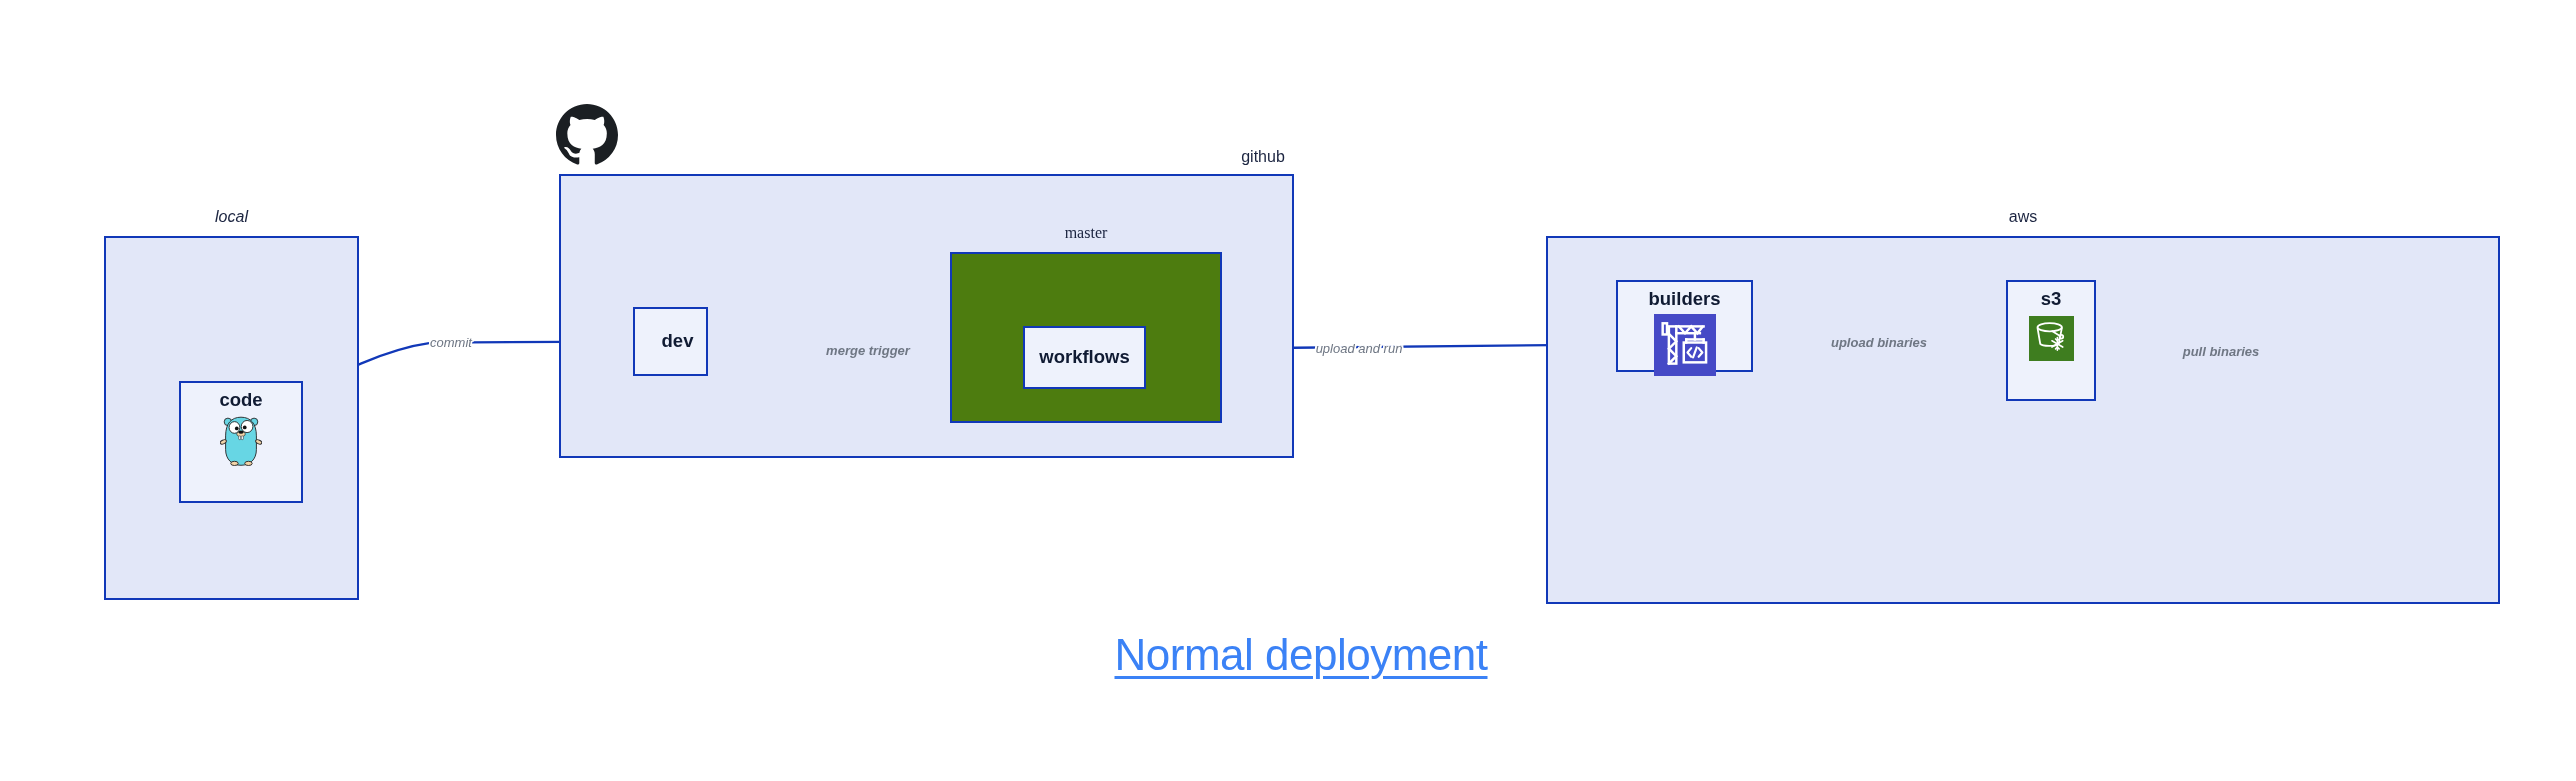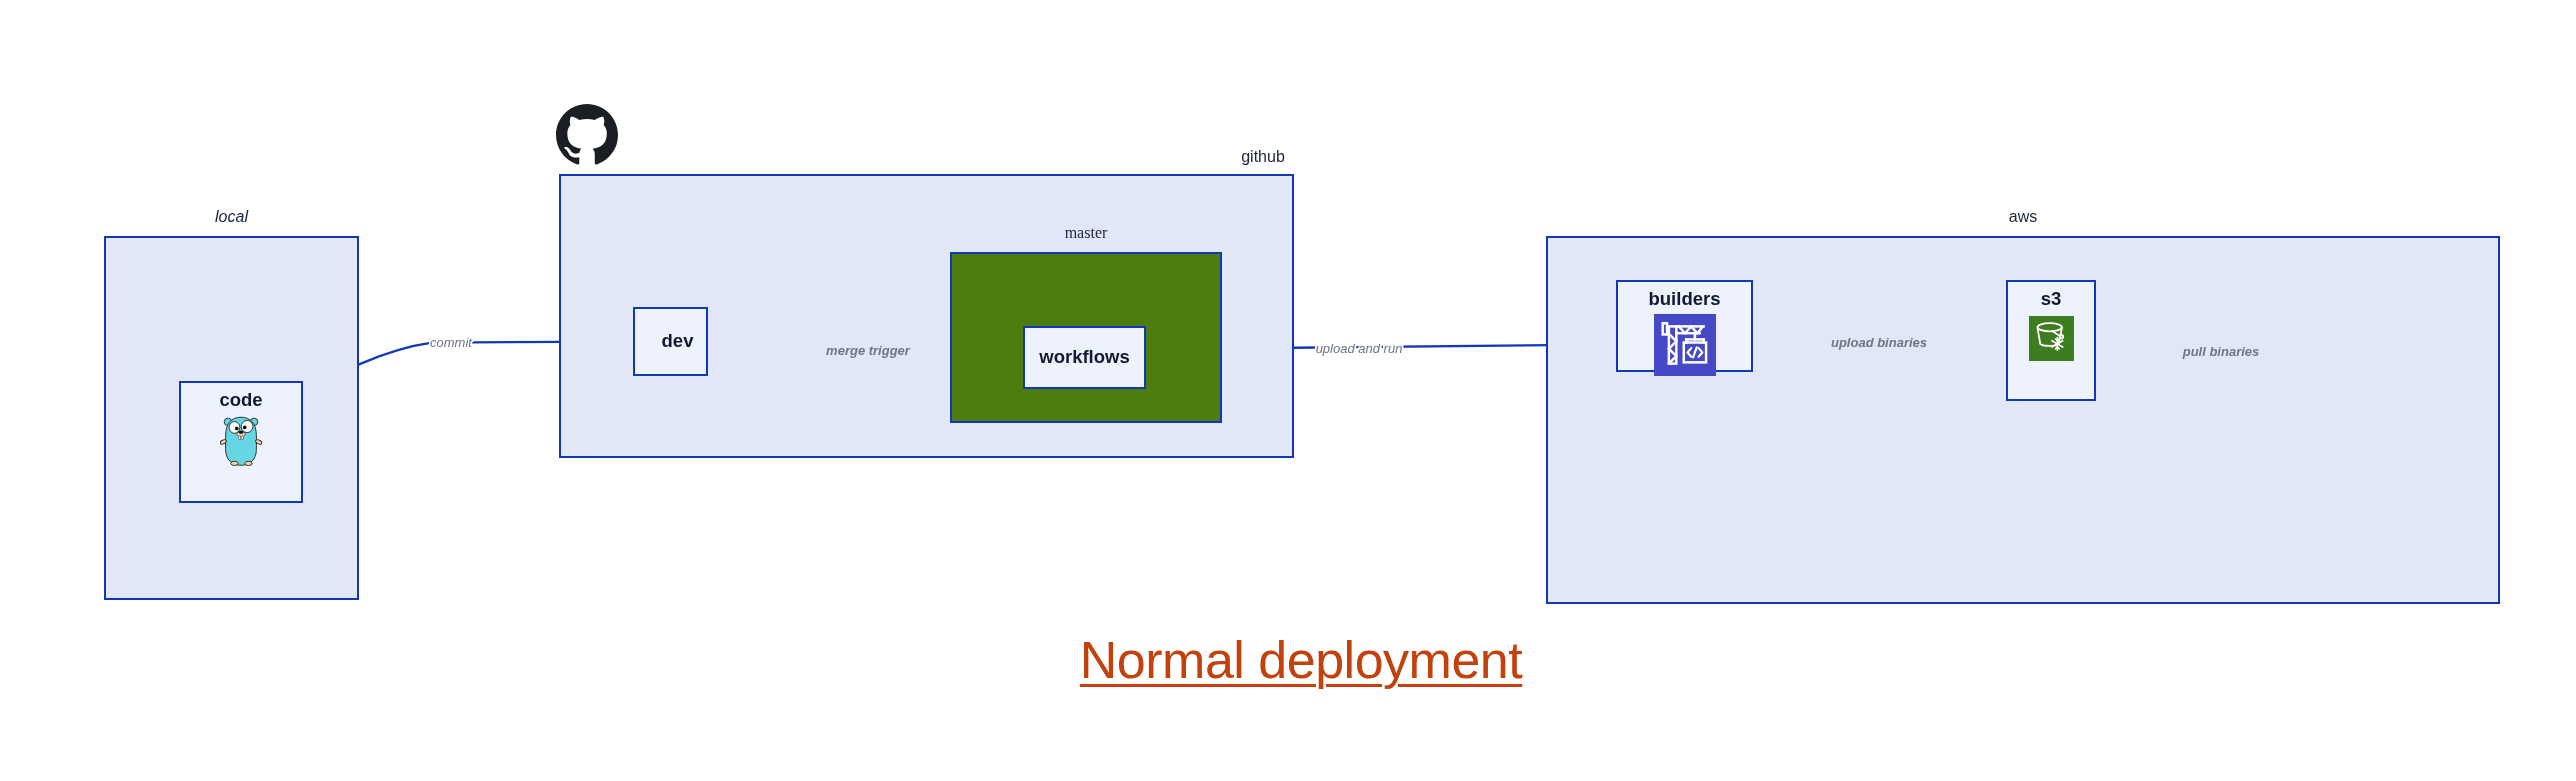--- a/index.html
+++ b/index.html
@@ -29,21 +29,21 @@
   }
   .icon-tile{margin-top:8.2px;display:block;}
   .edge-label{
     position:absolute;transform:translate(-50%,-50%);
     color:#6f7784;font-size:13px;font-style:italic;white-space:nowrap;
   }
   .halo-white{text-shadow:-1.5px -1.5px 0 #fff,1.5px -1.5px 0 #fff,-1.5px 1.5px 0 #fff,1.5px 1.5px 0 #fff,0 -1.5px 0 #fff,0 1.5px 0 #fff,-1.5px 0 0 #fff,1.5px 0 0 #fff;}
   .halo-lav{text-shadow:-1.5px -1.5px 0 #e2e7f8,1.5px -1.5px 0 #e2e7f8,-1.5px 1.5px 0 #e2e7f8,1.5px 1.5px 0 #e2e7f8,0 -1.5px 0 #e2e7f8,0 1.5px 0 #e2e7f8,-1.5px 0 0 #e2e7f8,1.5px 0 0 #e2e7f8;font-weight:bold;}
   .title{
     position:absolute;left:1301px;top:630px;transform:translateX(-50%);
-    color:#c2410c;font-size:52px;font-weight:500;letter-spacing:-0.5px;white-space:nowrap;
+    color:#3b82f6;font-size:44px;font-weight:500;letter-spacing:-0.5px;white-space:nowrap;
     text-decoration:underline;text-decoration-thickness:3.1px;text-underline-offset:6.2px;
   }
   .octocat{position:absolute;left:555px;top:104px;}
 </style>
 </head>
 <body>
 
 <div class="canvas">
 
   <svg class="edges" viewBox="0 0 5054 1516" width="2604" height="781">

